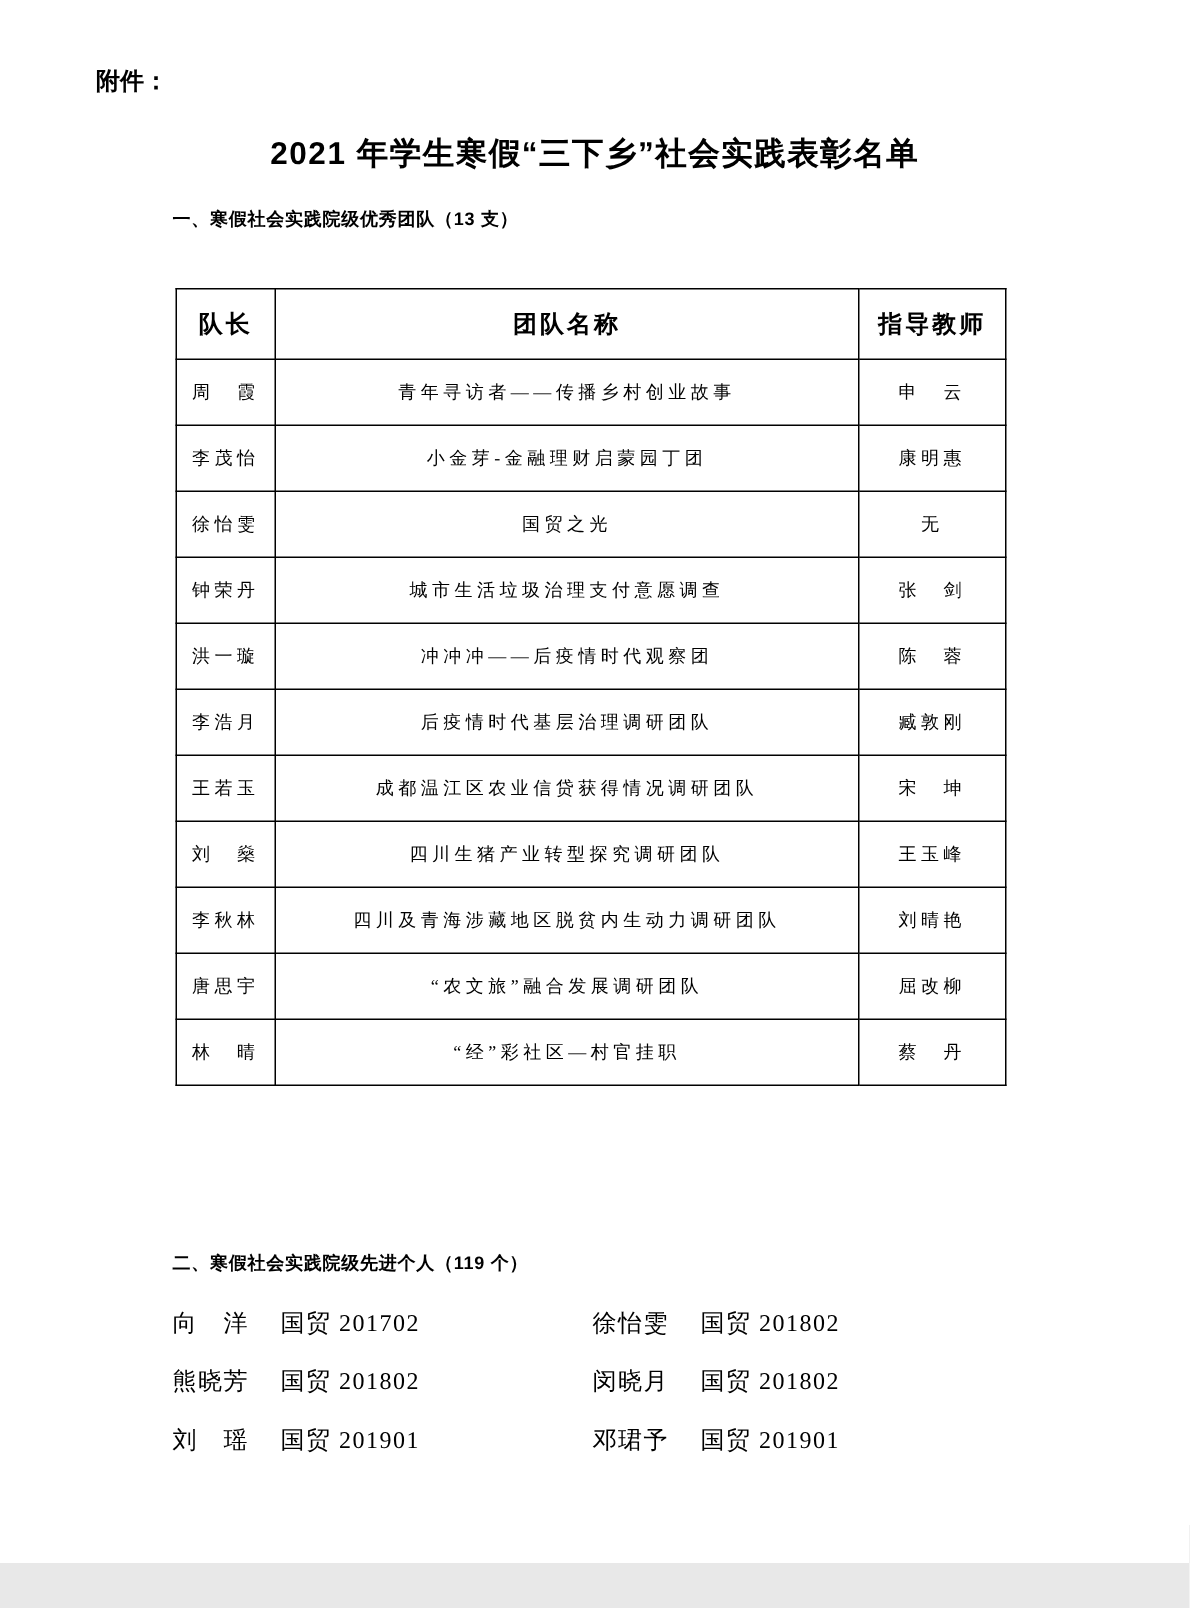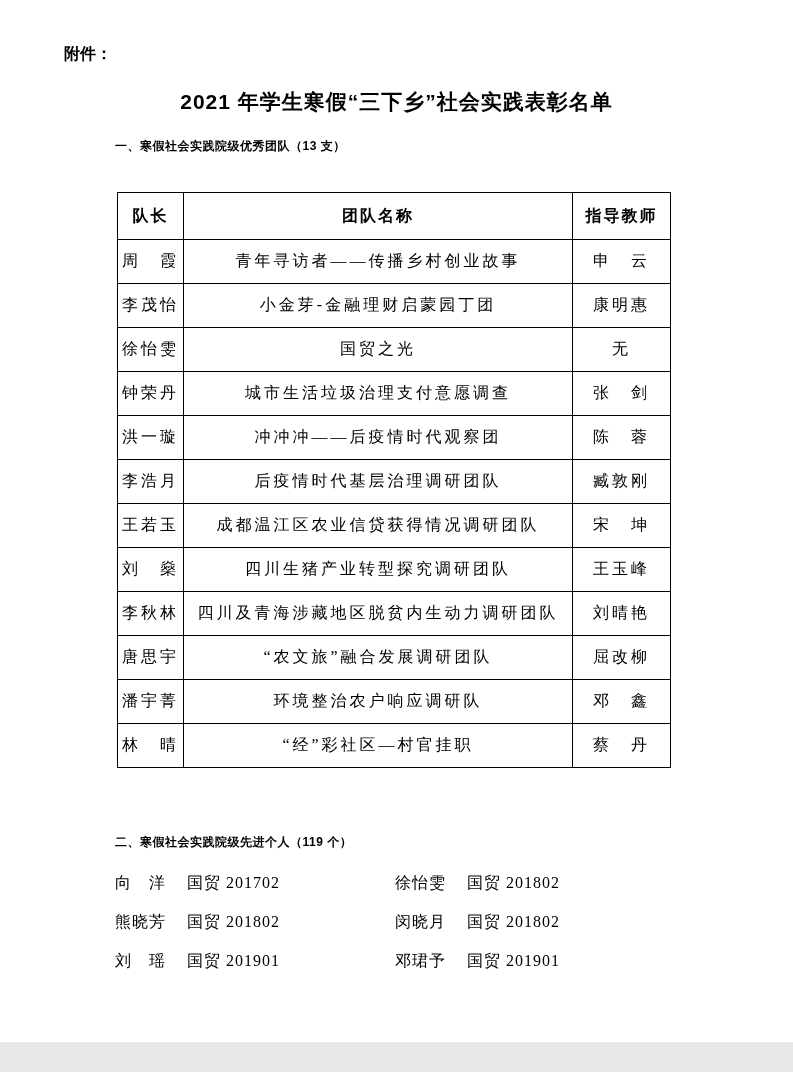--- a/index.html
+++ b/index.html
@@ -64,21 +64,21 @@
   }
   table.teams-table th {
     height: 46px;
     font-family: "Liberation Sans", "DejaVu Sans", sans-serif;
     font-weight: bold;
     font-size: 16px;
     letter-spacing: 2px;
   }
   table.teams-table td {
     height: 43px;
-    font-size: 16px;
+    font-size: 12px;
     letter-spacing: 3px;
     font-weight: normal;
   }
   .col-leader  { width: 66px; }
   .col-team    { width: 389px; }
   .col-advisor { width: 98px; }
   td.cell-team { letter-spacing: 2.5px; font-family: Liberation Serif, serif; }
 
   .individuals-list {
     position: absolute;
@@ -174,25 +174,20 @@
           <td class="cell-leader">李秋林</td>
           <td class="cell-team">四川及青海涉藏地区脱贫内生动力调研团队</td>
           <td class="cell-advisor">刘晴艳</td>
         </tr>
         <tr>
           <td class="cell-leader">唐思宇</td>
           <td class="cell-team">“农文旅”融合发展调研团队</td>
           <td class="cell-advisor">屈改柳</td>
         </tr>
         <tr>
-          <td class="cell-leader">潘宇菁</td>
-          <td class="cell-team">环境整治农户响应调研队</td>
-          <td class="cell-advisor">邓　鑫</td>
-        </tr>
-        <tr>
           <td class="cell-leader">林　晴</td>
           <td class="cell-team">“经”彩社区—村官挂职</td>
           <td class="cell-advisor">蔡　丹</td>
         </tr>
       </tbody>
   </table>
 
   <div class="section-heading s2-heading">二、寒假社会实践院级先进个人（119 个）</div>
 
   <div class="individuals-list" id="individuals-list">

